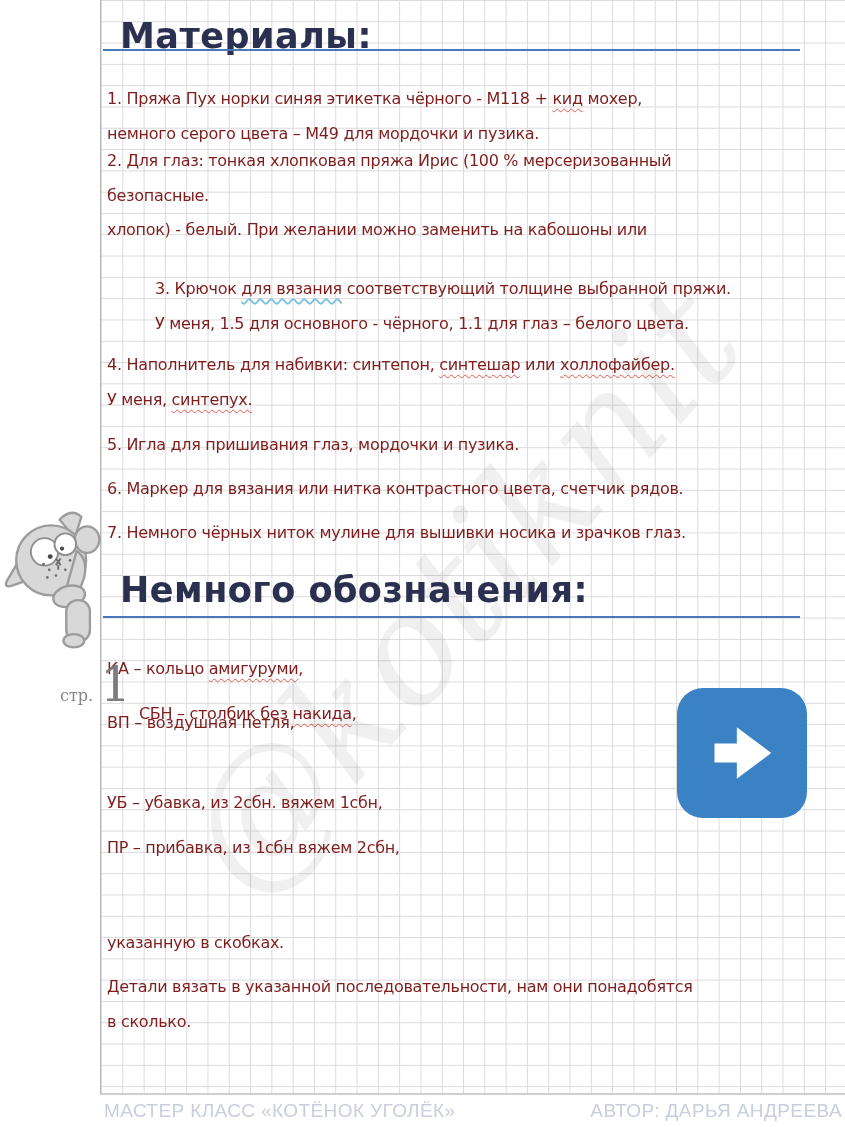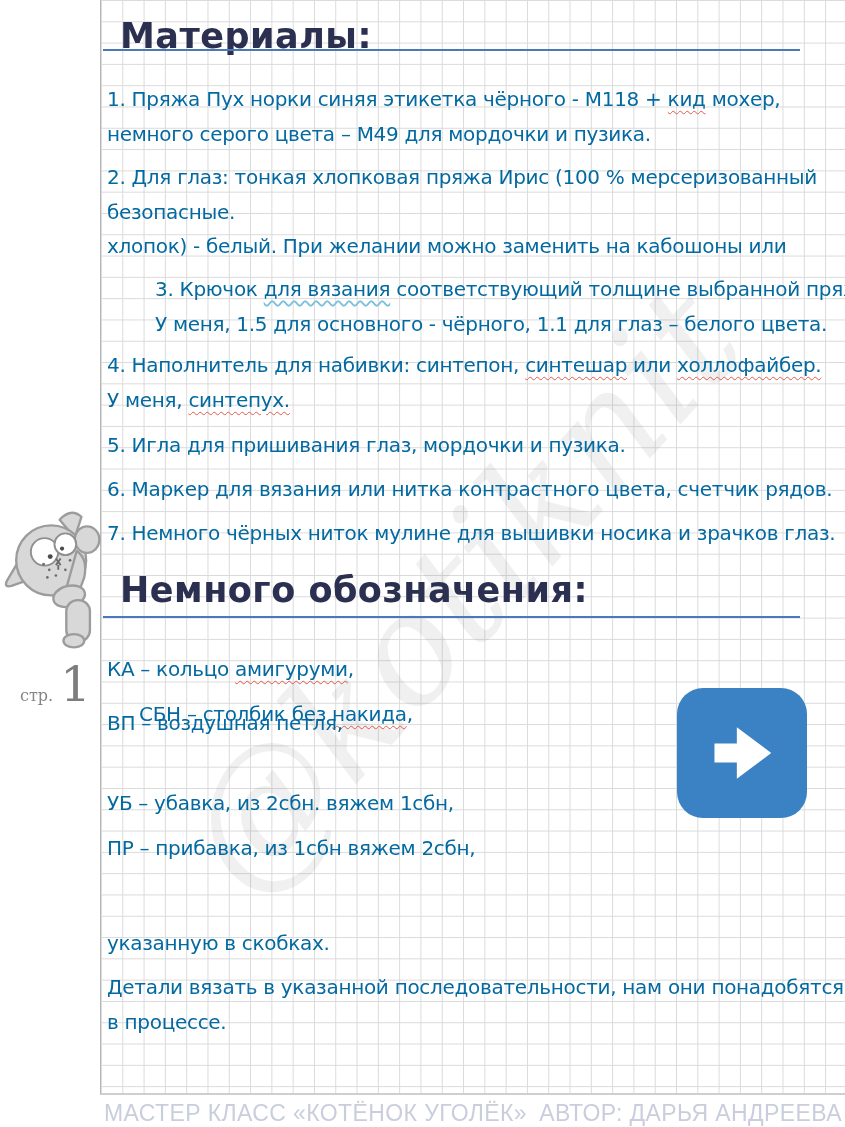--- a/index.html
+++ b/index.html
@@ -28,52 +28,52 @@
     position:absolute;left:108px;margin:12px;z-index:2;
     font-size:35px;font-weight:600;letter-spacing:0.5px;color:#2b3050;
     white-space:nowrap;
   }
   .h1{top:4px;}
   .h2{top:558px;}
   .rule{position:absolute;left:103px;width:697px;height:2px;background:#4a79b8;z-index:2;}
   .rule1{top:49px;}
   .rule2{top:616px;}
   .para{
-    position:absolute;left:107px;z-index:2;color:#0369a1;
-    font-size:20px;line-height:34.5px;letter-spacing:-0.3px;white-space:nowrap;
+    position:absolute;left:107px;z-index:2;color:#7f1d1d;
+    font-size:16px;line-height:34.5px;letter-spacing:-0.3px;white-space:nowrap;
   }
   .para .line{height:34.5px;}
   .mark-red{
     text-decoration-line:underline;text-decoration-style:wavy;
     text-decoration-color:#e05a4c;text-decoration-thickness:1px;text-underline-offset:4px;
   }
   .mark-blue{
     text-decoration-line:underline;text-decoration-style:wavy;
     text-decoration-color:#7cc2dc;text-decoration-thickness:1.5px;text-underline-offset:4px;
   }
-  .m0{top:82px;}  .m1{top:160px;} .m2{top:272px;margin-left:48px;} .m3{top:348px;}
+  .m0{top:82px;}  .m1{top:144px;} .m2{top:272px;margin-left:48px;} .m3{top:348px;}
   .m4{top:428px;} .m5{top:472px;} .m6{top:516px;}
   .l0{top:652px;} .l1{top:697px;margin-left:32px;} .l2{top:706px;} .l3{top:786px;}
   .l4{top:831px;} .l5{top:878px;} .l6{top:926px;} .l7{top:970px;}
   .pageno{
     position:absolute;left:20px;top:660px;z-index:2;display:flex;align-items:baseline;gap:7px;
     color:#858585;font-family:"DejaVu Serif",serif;
   }
-  .pageno .lbl{font-size:16px;}
+  .pageno .lbl{font-size:16px;margin-left:40px;}
   .pageno .num{font-size:48px;line-height:48px;color:#7d7d7d;}
   .next-btn{
     position:absolute;left:677px;top:688px;width:130px;height:130px;z-index:3;
     background:#3b82c4;border:none;border-radius:26px;padding:0;cursor:pointer;
     display:flex;align-items:center;justify-content:center;
   }
   .cat{position:absolute;left:2px;top:499px;width:104px;height:153px;z-index:3;}
   .footer{
     position:absolute;left:104px;right:3px;top:1100px;z-index:2;
     display:flex;justify-content:space-between;
-    font-family:"Liberation Sans",sans-serif;font-size:23px;letter-spacing:0.4px;
+    font-family:"Liberation Sans",sans-serif;font-size:19px;letter-spacing:0.4px;
     color:#c9cedd;white-space:nowrap;
   }
 </style>
 </head>
 <body>
 
 <div class="page">
 
   <div class="grid-area"></div>
 
@@ -125,21 +125,21 @@
       <div class="line"><span>УБ – убавка, из 2сбн. вяжем 1сбн,</span></div>
     </div>
   <div class="para l4">
       <div class="line"><span>ПР – прибавка, из 1сбн вяжем 2сбн,</span></div>
     </div>
   <div class="para l6">
       <div class="line"><span>указанную в скобках.</span></div>
     </div>
   <div class="para l7">
       <div class="line"><span>Детали вязать в указанной последовательности, нам они понадобятся</span></div>
-      <div class="line"><span>в процессе.</span></div>
+      <div class="line"><span>в сколько.</span></div>
     </div>
 
   <svg class="cat" viewBox="0 0 110 160" aria-hidden="true">
     <g fill="#d8d8d8" stroke="#9c9c9c" stroke-width="2.5" stroke-linejoin="round" stroke-linecap="round">
       <path d="M30 44 L5 86 Q2 93 10 91 L44 79 Z"></path>
       <path d="M61 21 Q73 8 84 18 L77 40 Z"></path>
       <circle cx="52" cy="64" r="37"></circle>
       <ellipse cx="90" cy="42" rx="13" ry="14"></ellipse>
       <path d="M79 54 Q91 62 87 82 L76 112 Q65 106 69 90 Z"></path>
       <ellipse cx="71" cy="102" rx="17" ry="11" transform="rotate(-14 71 102)"></ellipse>

